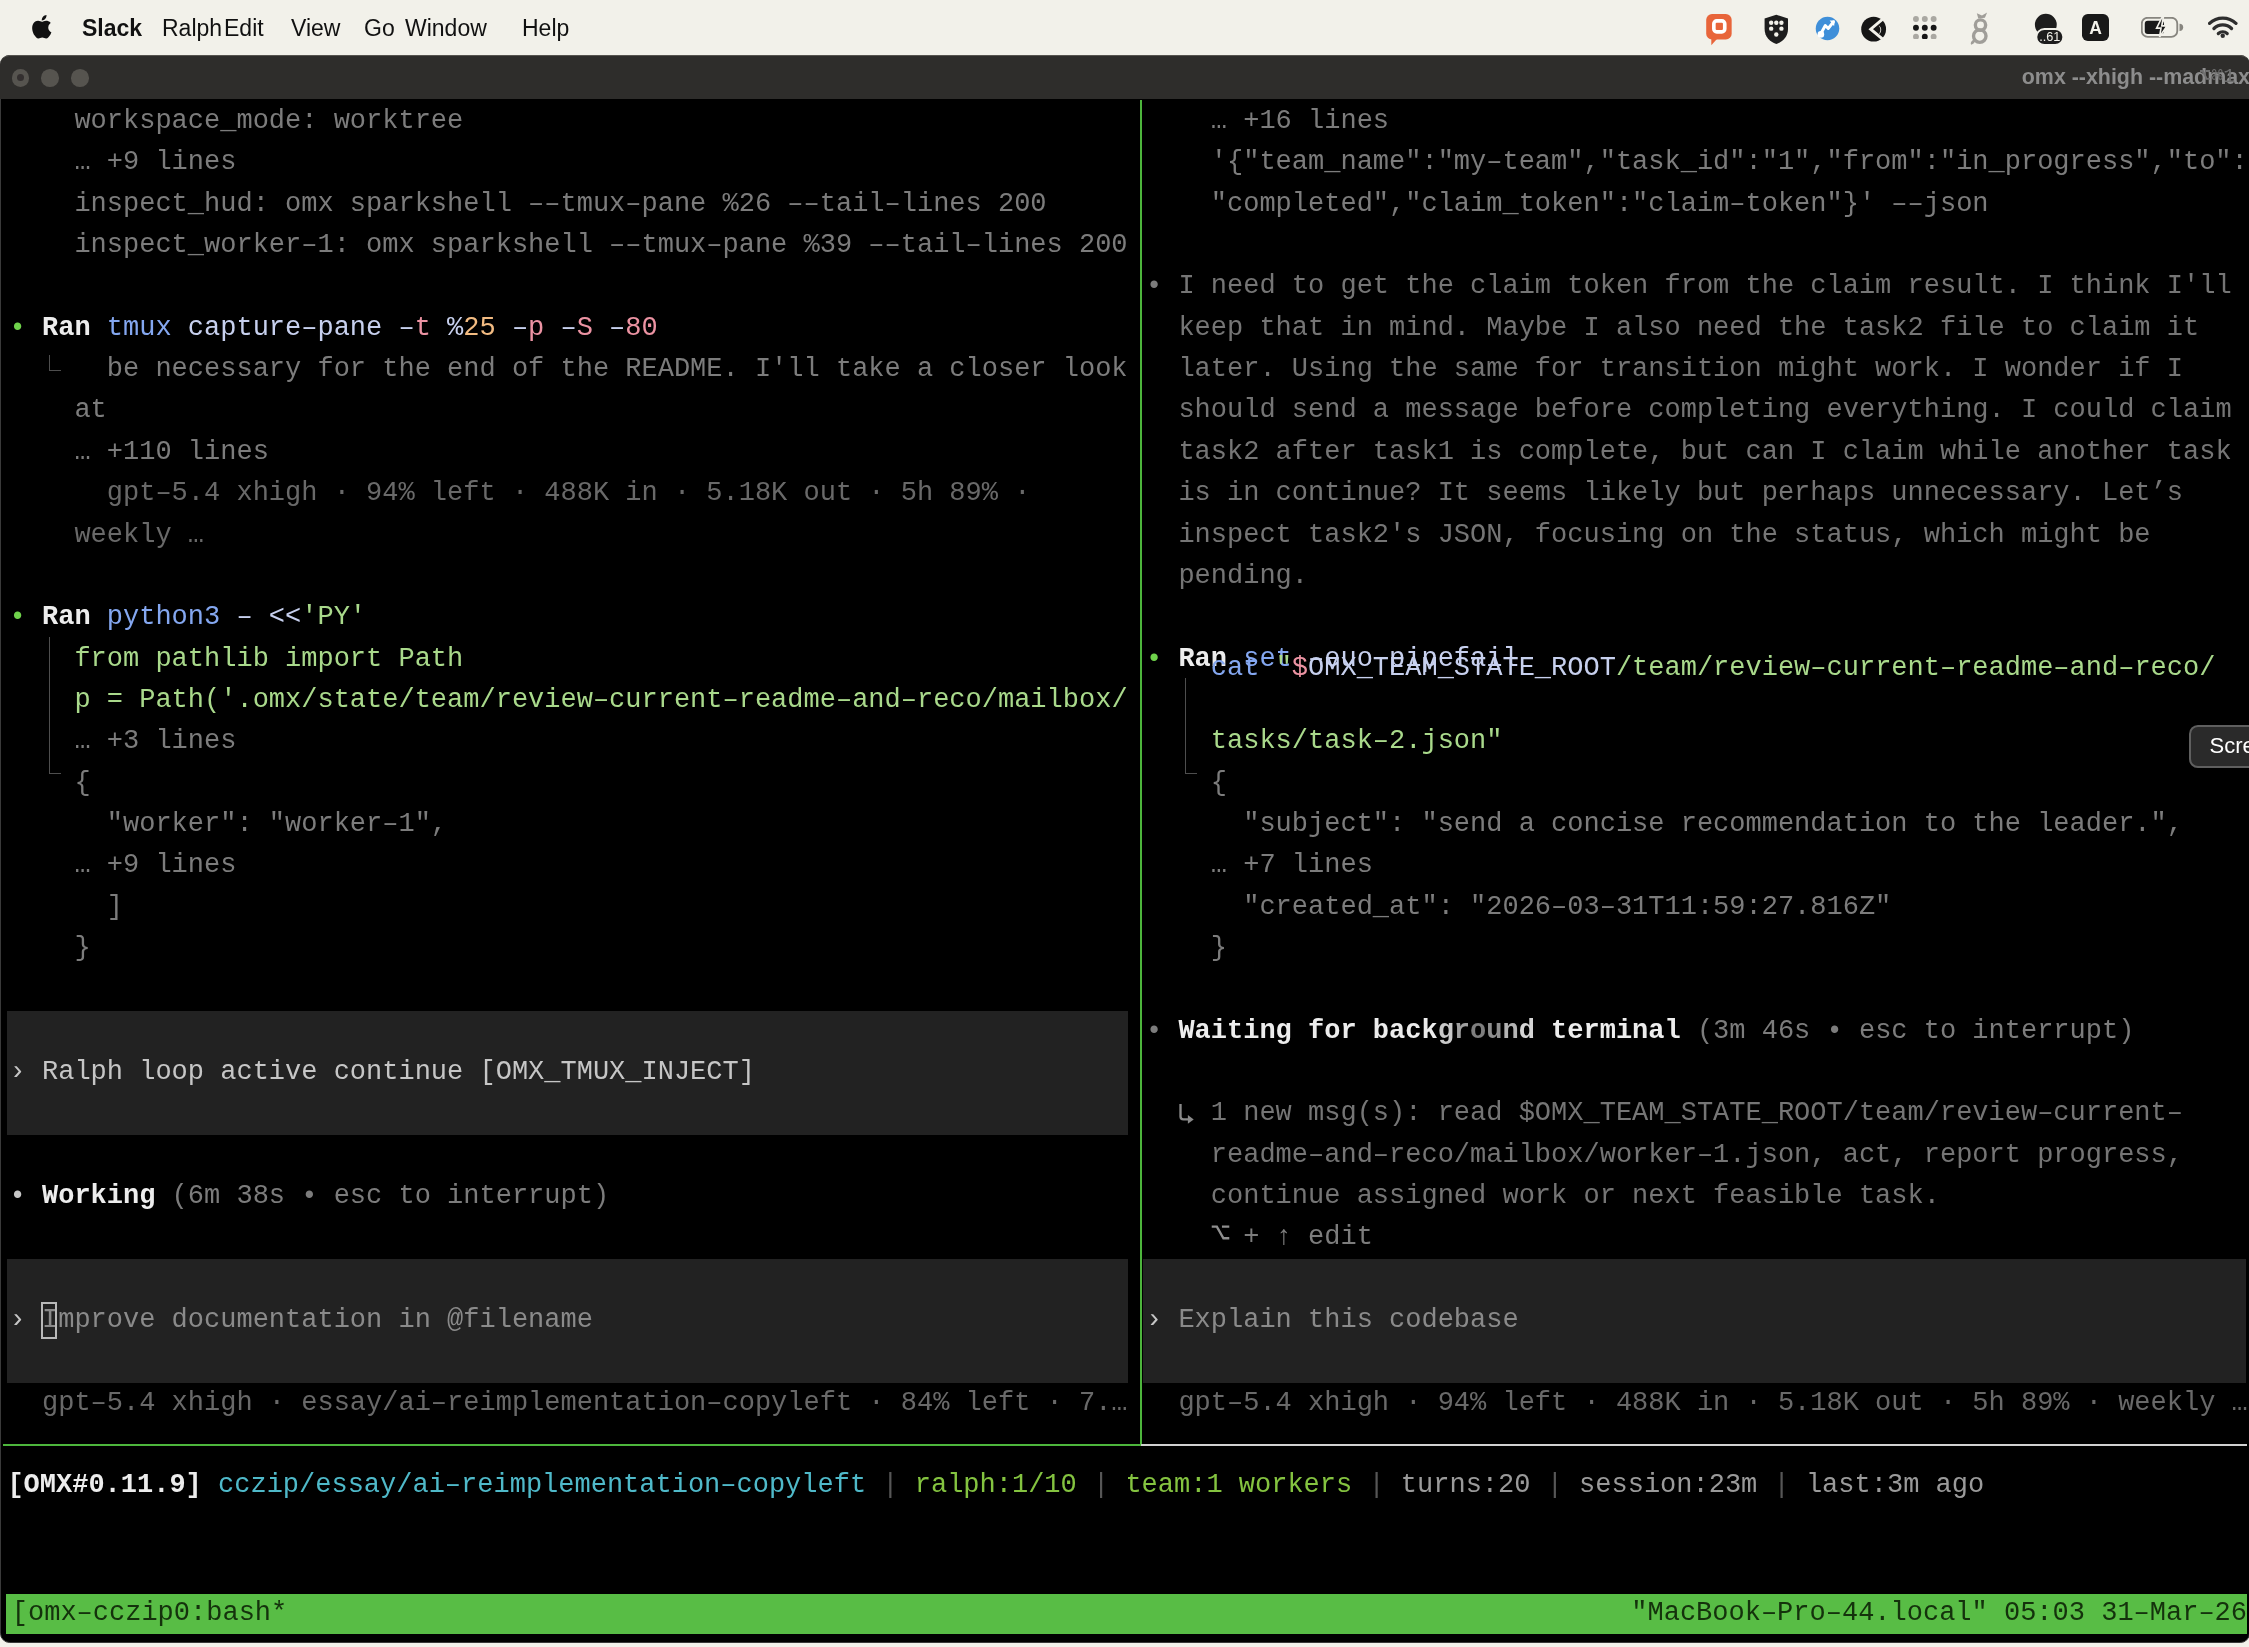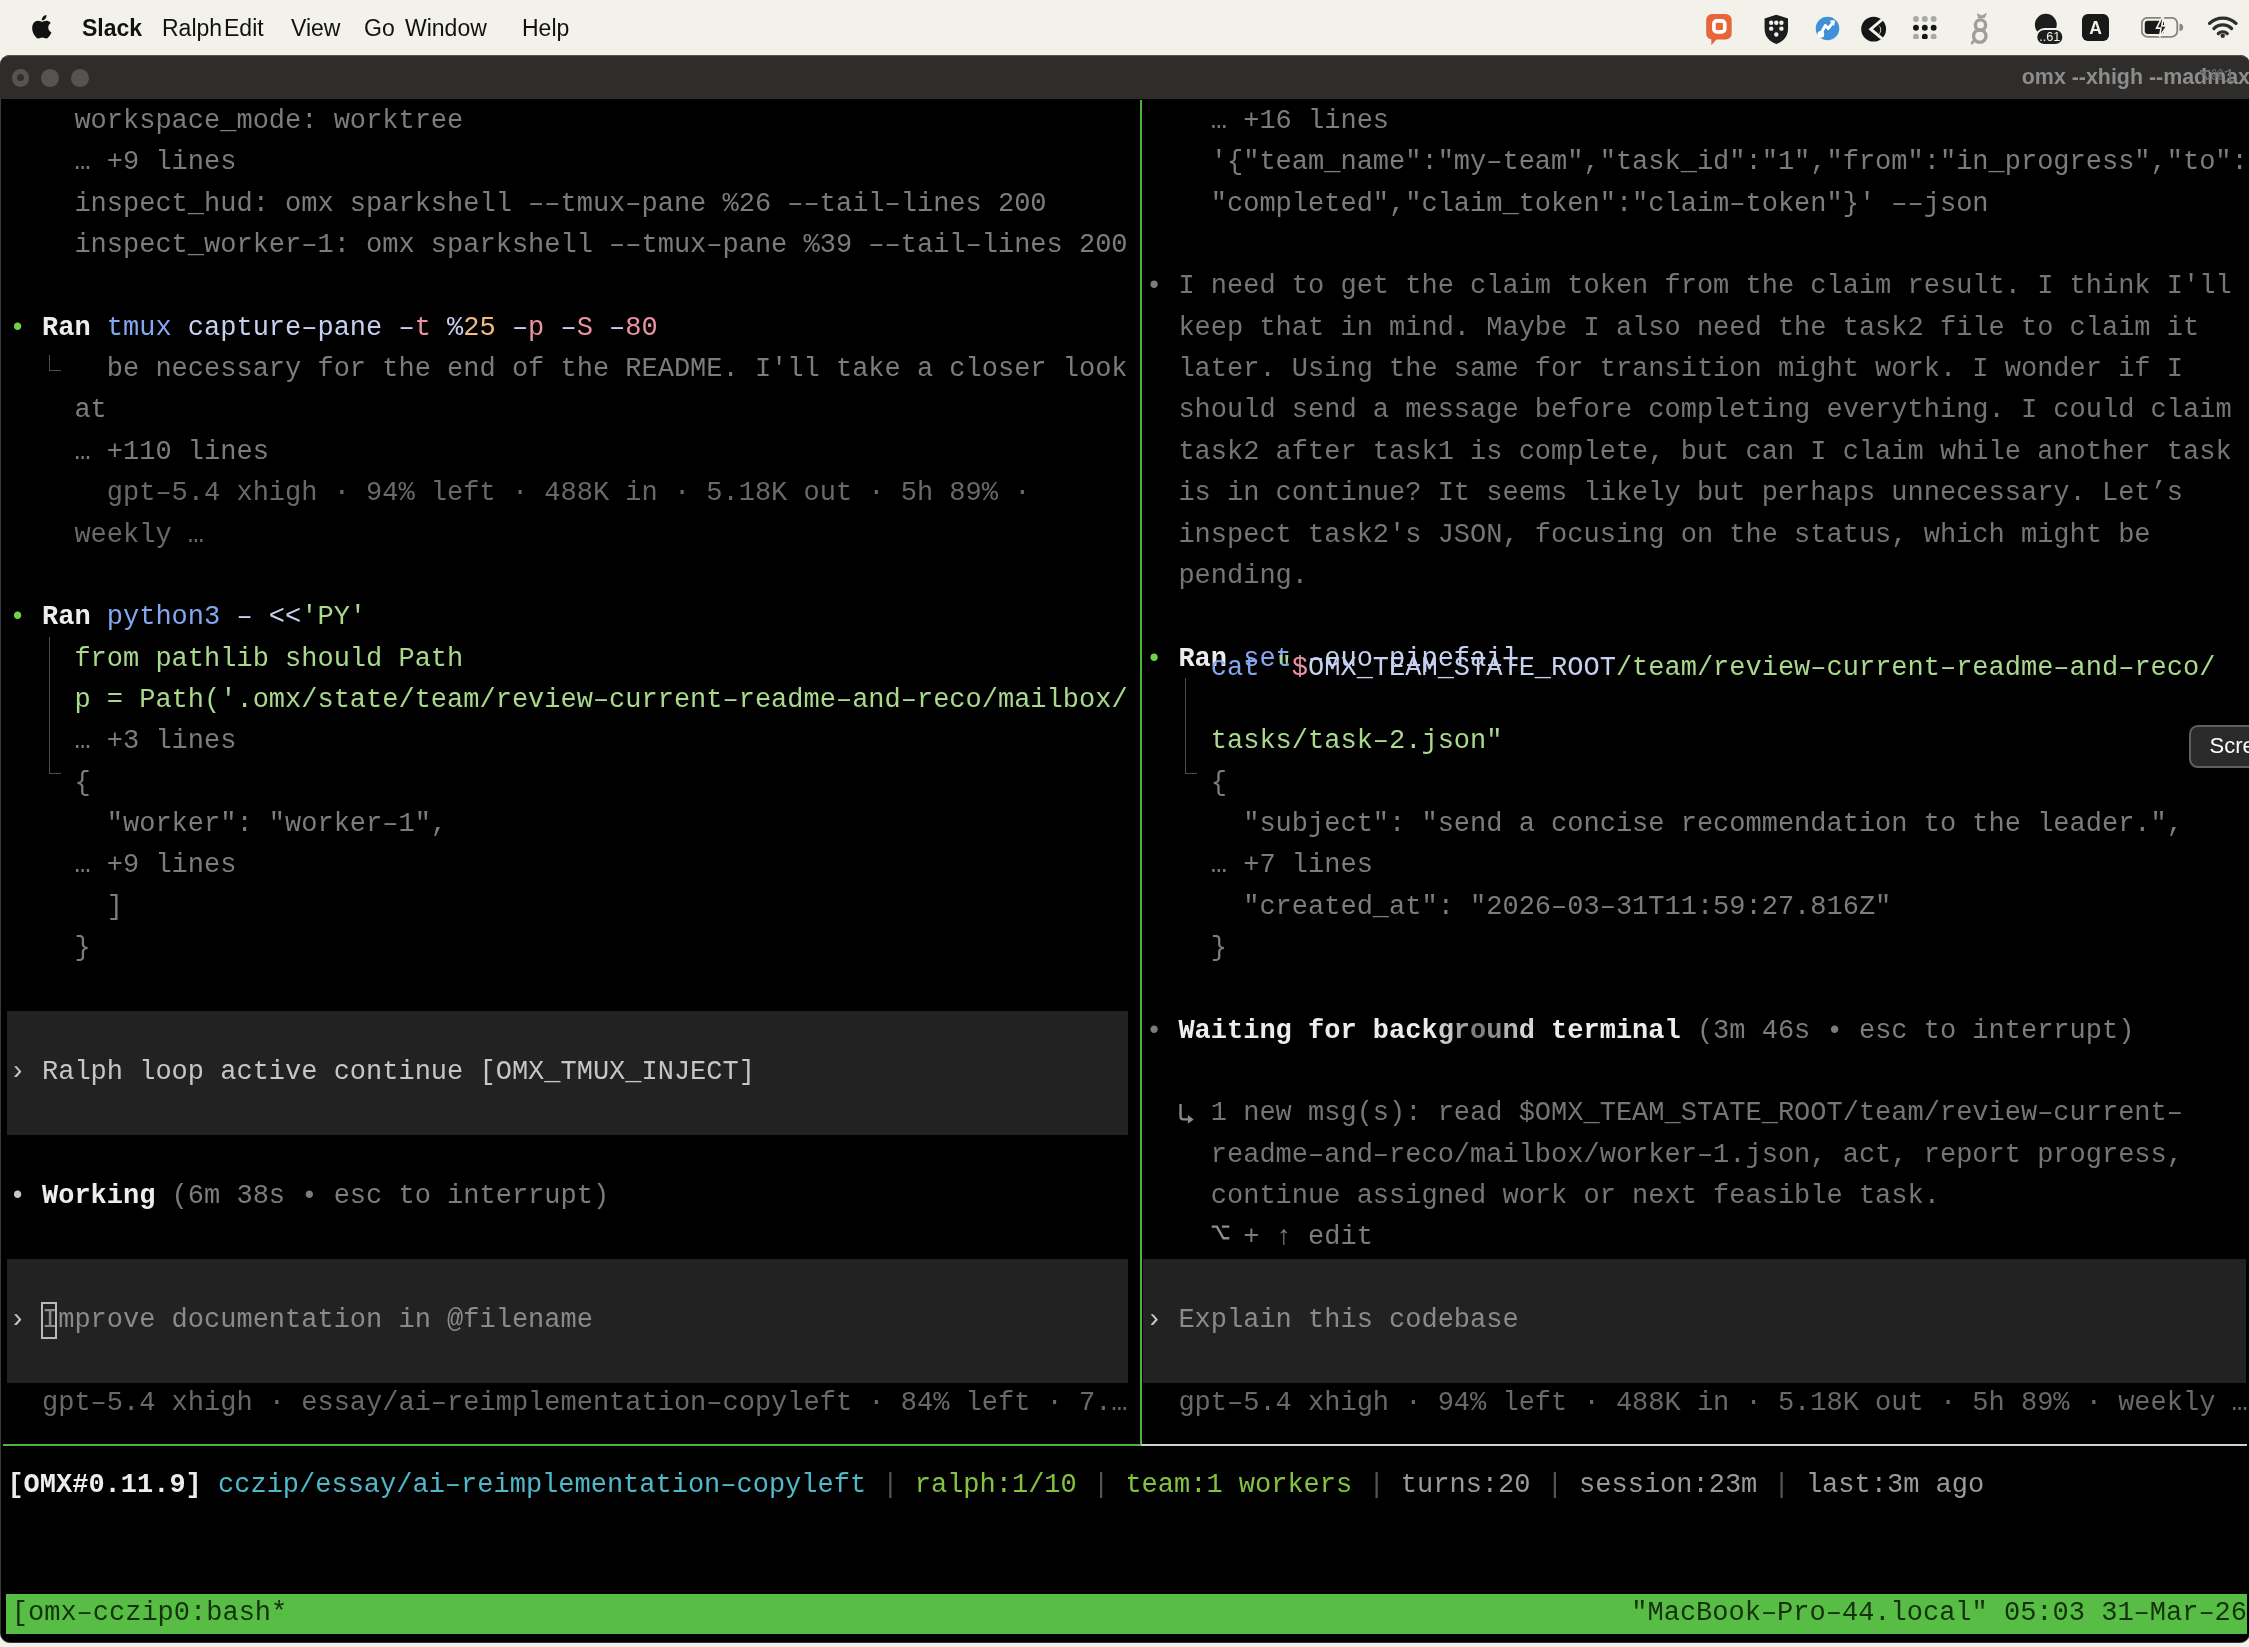--- a/index.html
+++ b/index.html
@@ -134,21 +134,21 @@
 <pre class="l lp" style="top:142px">    … +9 lines</pre>
 <pre class="l lp" style="top:184px">    inspect_hud: omx sparkshell ––tmux–pane %26 ––tail–lines 200</pre>
 <pre class="l lp" style="top:225px">    inspect_worker–1: omx sparkshell ––tmux–pane %39 ––tail–lines 200</pre>
 <pre class="l lp" style="top:308px"><span class="gb">• </span><span class="b">Ran</span> <span class="blu">tmux</span> <span class="lav">capture–pane</span> <span class="lav">–</span><span class="pnk">t</span> <span class="lav">%</span><span class="org">25</span> <span class="lav">–</span><span class="pnk">p</span> <span class="lav">–</span><span class="pnk">S</span> <span class="lav">–</span><span class="pnk">80</span></pre>
 <pre class="l lp" style="top:349px">      be necessary for the end of the README. I'll take a closer look</pre>
 <pre class="l lp" style="top:390px">    at</pre>
 <pre class="l lp" style="top:432px">    … +110 lines</pre>
 <pre class="l lp" style="top:473px">      <span class="dim">gpt–5.4 xhigh · 94% left · 488K in · 5.18K out · 5h 89% ·</span></pre>
 <pre class="l lp" style="top:515px">    <span class="dim">weekly …</span></pre>
 <pre class="l lp" style="top:597px"><span class="gb">• </span><span class="b">Ran</span> <span class="blu">python3</span><span class="lav"> – &lt;&lt;</span><span class="grn">'PY'</span></pre>
-<pre class="l lp" style="top:639px">    <span class="grn">from pathlib should Path</span></pre>
+<pre class="l lp" style="top:639px">    <span class="grn">from pathlib import Path</span></pre>
 <pre class="l lp" style="top:680px">    <span class="grn">p = Path('.omx/state/team/review–current–readme–and–reco/mailbox/</span></pre>
 <pre class="l lp" style="top:721px">    … +3 lines</pre>
 <pre class="l lp" style="top:763px">    {</pre>
 <pre class="l lp" style="top:804px">      "worker": "worker–1",</pre>
 <pre class="l lp" style="top:845px">    … +9 lines</pre>
 <pre class="l lp" style="top:887px">      ]</pre>
 <pre class="l lp" style="top:928px">    }</pre>
 <pre class="l lp" style="top:1052px"><span class="wt">› Ralph loop active continue [OMX_TMUX_INJECT]</span></pre>
 <pre class="l lp" style="top:1176px"><span class="wt">• </span><span class="b">Working</span> (6m 38s • esc to interrupt)</pre>
 <pre class="l lp" style="top:1300px"><span class="wt">› </span><span class="ph">Improve documentation in @filename</span></pre>

